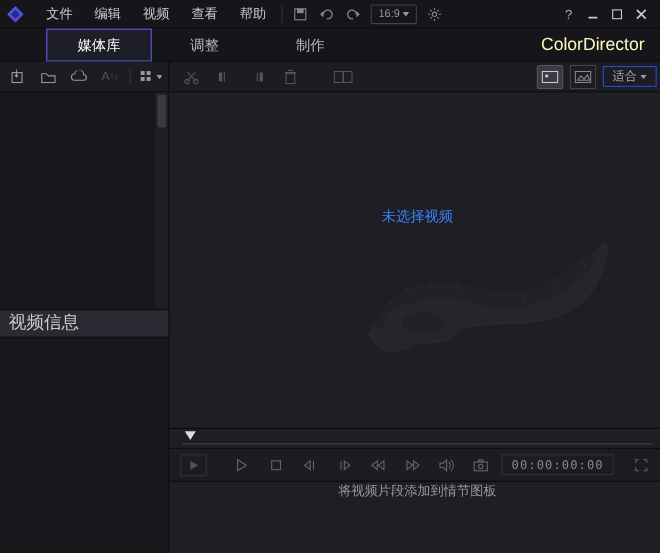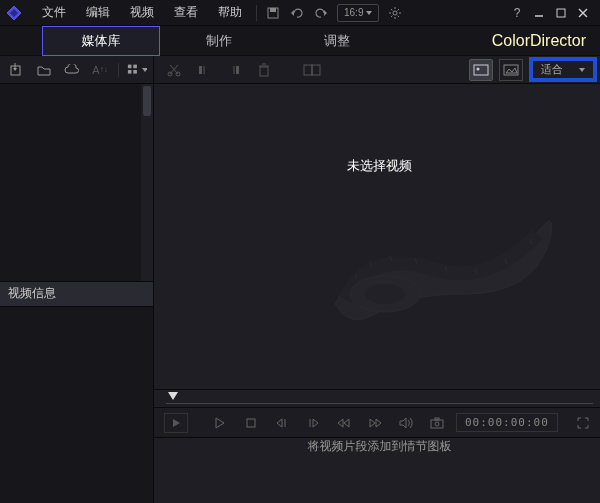--- a/index.html
+++ b/index.html
@@ -6,40 +6,40 @@
 body{background:#1a1a1f;color:#aaa;width:600px;height:503px;overflow:hidden;font-size:12px}
 .menubar{height:26px;display:flex;align-items:center;padding:0 6px;background:#15151a;border-bottom:1px solid #0a0a0a}
 .logo{width:16px;height:16px;margin-right:10px;display:flex;align-items:center;justify-content:center}
 .menu-item{padding:0 10px;color:#ccc;cursor:pointer;font-size:12px}
 .menu-sep{width:1px;height:16px;background:#333;margin:0 4px}
 .icon-btn{width:24px;height:24px;display:flex;align-items:center;justify-content:center;cursor:pointer;color:#888}
 .dropdown-pill{height:18px;padding:0 6px;border:1px solid #444;border-radius:2px;display:flex;align-items:center;gap:3px;font-size:10px;color:#999;cursor:pointer;margin:12px 4px}
 .spacer{flex:1}
 .win-btn{width:22px;height:22px;display:flex;align-items:center;justify-content:center;cursor:pointer;color:#aaa}
 .tabs{height:30px;display:flex;align-items:center;background:#15151a;border-bottom:1px solid #0a0a0a}
-.tab{width:118px;text-align:center;padding:5px 0;color:#bbb;cursor:pointer;font-size:13px}
+.tab{width:96px;text-align:center;padding:5px 0;color:#bbb;cursor:pointer;font-size:13px}
 .tab.active{border:1px solid #5a5af0;background:#1e1e28;color:#fff;margin-left:42px}
 .brand{margin-left:auto;margin-right:14px;color:#fef9c3;font-size:16px;font-weight:300}
 .main{display:flex;height:447px}
 .left{width:172px;display:flex;flex-direction:column;border-right:1px solid #0a0a0a}
 .left-toolbar{height:28px;display:flex;align-items:center;padding:0 6px;gap:8px;border-bottom:1px solid #0a0a0a;background:#1c1c22}
 .tb-btn{width:20px;height:20px;display:flex;align-items:center;justify-content:center;cursor:pointer;color:#888}
 .tb-sep{width:1px;height:14px;background:#333}
 .media-area{flex:1;background:#16161b;position:relative}
 .scroll-v{position:absolute;right:0;top:0;bottom:0;width:12px;background:#1e1e24}
 .scroll-v::after{content:"";position:absolute;left:2px;right:2px;top:2px;height:30px;background:#3a3a44;border-radius:2px}
-.info-header{height:26px;background:#2a2a32;display:flex;align-items:center;padding:0 8px;color:#ccc;font-size:12px;border-top:1px solid #0a0a0a;border-bottom:1px solid #0a0a0a}
+.info-header{height:26px;background:#2a2a32;display:flex;align-items:center;padding:0 8px;color:#ccc;font-size:16px;border-top:1px solid #0a0a0a;border-bottom:1px solid #0a0a0a}
 .info-body{flex:1;background:#16161b;height:180px}
 .right{flex:1;display:flex;flex-direction:column}
 .right-toolbar{height:28px;display:flex;align-items:center;padding:0 8px;gap:6px;border-bottom:1px solid #0a0a0a;background:#1c1c22}
 .rtb-btn{width:24px;height:22px;display:flex;align-items:center;justify-content:center;color:#555;cursor:pointer}
 .rtb-active{background:#3a3a44;border:1px solid #555;color:#ccc;border-radius:2px}
-.view-pill{padding:1px 8px;border:4px solid #1d4ed8;color:#aaa;font-size:11px;cursor:pointer;display:flex;align-items:center;gap:16px}
+.view-pill{padding:1px 8px;border:1px solid #1d4ed8;color:#aaa;font-size:11px;cursor:pointer;display:flex;align-items:center;gap:3px}
 .preview{flex:1;background:#1e1e24;position:relative;display:flex;flex-direction:column;align-items:center}
-.preview-text{margin-top:73px;color:#ffffff;font-size:13px}
+.preview-text{margin-top:104px;color:#3b82f6;font-size:13px}
 .filmstrip{position:absolute;top:100px;right:40px;width:250px;height:150px;opacity:0.25}
 .timeline-ruler{height:18px;background:#1e1e24;position:relative;border-top:1px solid #0a0a0a}
 .playhead{position:absolute;left:14px;top:2px;width:0;height:0;border-left:5px solid transparent;border-right:5px solid transparent;border-top:8px solid #ddd}
 .ruler-line{position:absolute;left:12px;right:12px;bottom:3px;height:1px;background:#444}
 .controls{height:30px;display:flex;align-items:center;padding:0 10px;gap:7px;background:#1c1c22;border-top:1px solid #0a0a0a}
 .ctrl-btn{width:24px;height:20px;display:flex;align-items:center;justify-content:center;color:#555;cursor:pointer}
 .timecode{margin-left:auto;padding:2px 8px;border:1px solid #333;color:#888;font-size:11px;font-family:monospace;letter-spacing:1px}
 .storyboard{flex:0 0 66px;background:#1e1e24;display:flex;justify-content:center;color:#999;font-size:12px;border-top:1px solid #0a0a0a}
 svg{display:block}
 </style>
@@ -104,22 +104,22 @@
   <div class="win-btn">
       <svg width="10" height="10">
         <line x1="1" y1="1" x2="9" y2="9" stroke="#ccc" stroke-width="1.5"></line>
         <line x1="9" y1="1" x2="1" y2="9" stroke="#ccc" stroke-width="1.5"></line>
       </svg>
     </div>
 </div>
 
 <div class="tabs">
   <div class="tab active">媒体库</div>
+  <div class="tab">调整</div>
   <div class="tab">制作</div>
-  <div class="tab">调整</div>
   <div class="brand">ColorDirector</div>
 </div>
 
 <div class="main">
   <div class="left">
     <div class="left-toolbar">
       <div class="tb-btn">
           <svg width="14" height="14" viewBox="0 0 14 14">
             <rect x="2" y="3" width="9" height="9" fill="none" stroke="#999"></rect>
             <line x1="6" y1="0" x2="6" y2="6" stroke="#999"></line>

